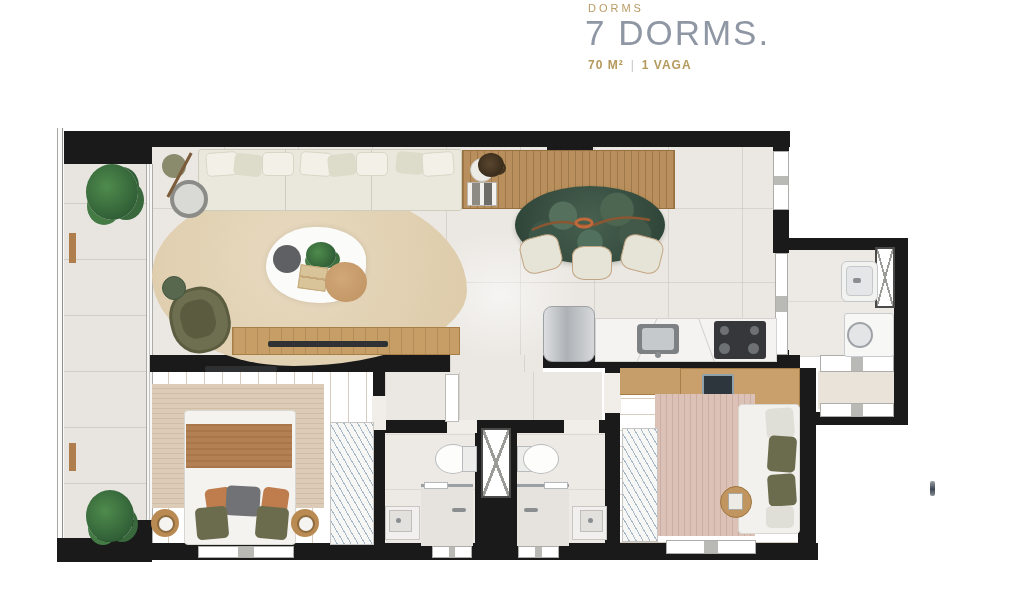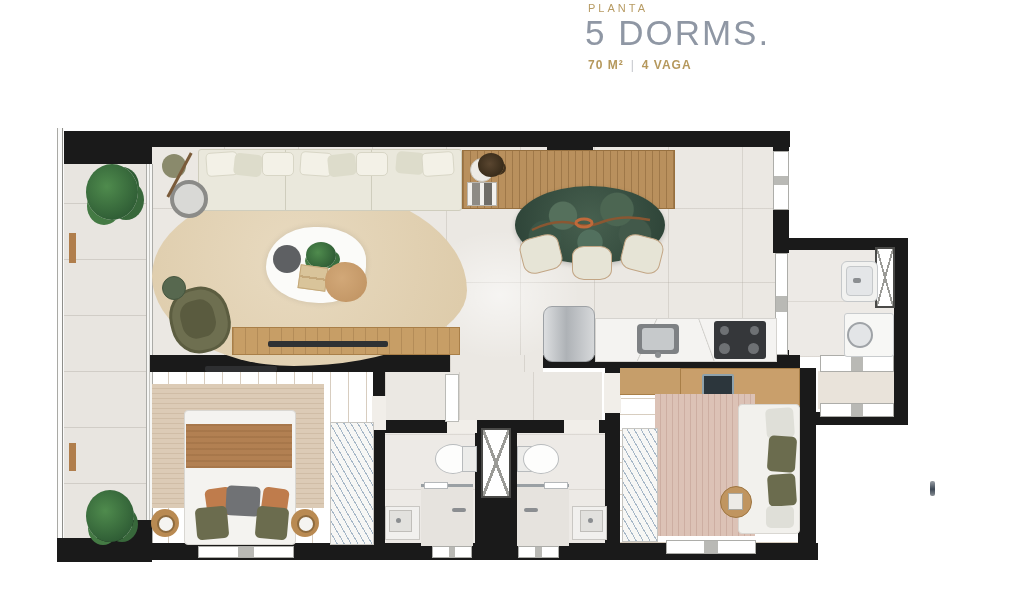--- a/index.html
+++ b/index.html
@@ -36,24 +36,24 @@
       linear-gradient(to bottom right,transparent 47%,#9A9A96 47% 53%,transparent 53%),#fff;
       border:2px solid #4A4A48;}
   .hatch{background-color:#F7F7F5;border:1px solid #C6C5C1;
         background-image:repeating-linear-gradient(60deg,transparent 0 5px,#A6B7C7 5px 6px);}
   .plant{border-radius:50%;background:radial-gradient(circle at 40% 40%,#4F8B4D,#2F5D35 75%);}
   .pillow{border-radius:5px;}
 </style>
 </head>
 <body>
 
-<div class="el hdr-eyebrow">PLANTA</div>
-<div class="el hdr-title">5 DORMS.</div>
+<div class="el hdr-eyebrow">DORMS</div>
+<div class="el hdr-title">7 DORMS.</div>
 <div class="el hdr-meta">
-  <span>70 M²</span><span class="hdr-sep">|</span><span>4 VAGA</span>
+  <span>70 M²</span><span class="hdr-sep">|</span><span>1 VAGA</span>
 </div>
 
 <div class="el btile" style="left:63px;top:160px;width:87px;height:380px;"></div>
 <div class="el tile" style="left:150px;top:147px;width:625px;height:210px;"></div>
 <div class="el tile" style="left:450px;top:355px;width:93px;height:18px;"></div>
 <div class="el tile" style="left:385px;top:372px;width:217px;height:50px;"></div>
 <div class="el bathtile" style="left:385px;top:430px;width:92px;height:115px;"></div>
 <div class="el bathtile" style="left:517px;top:430px;width:90px;height:115px;"></div>
 <div class="el bathtile" style="left:787px;top:250px;width:108px;height:107px;"></div>
 <div class="el" style="left:818px;top:371px;width:76px;height:38px;background:#E9E3DA;"></div>

